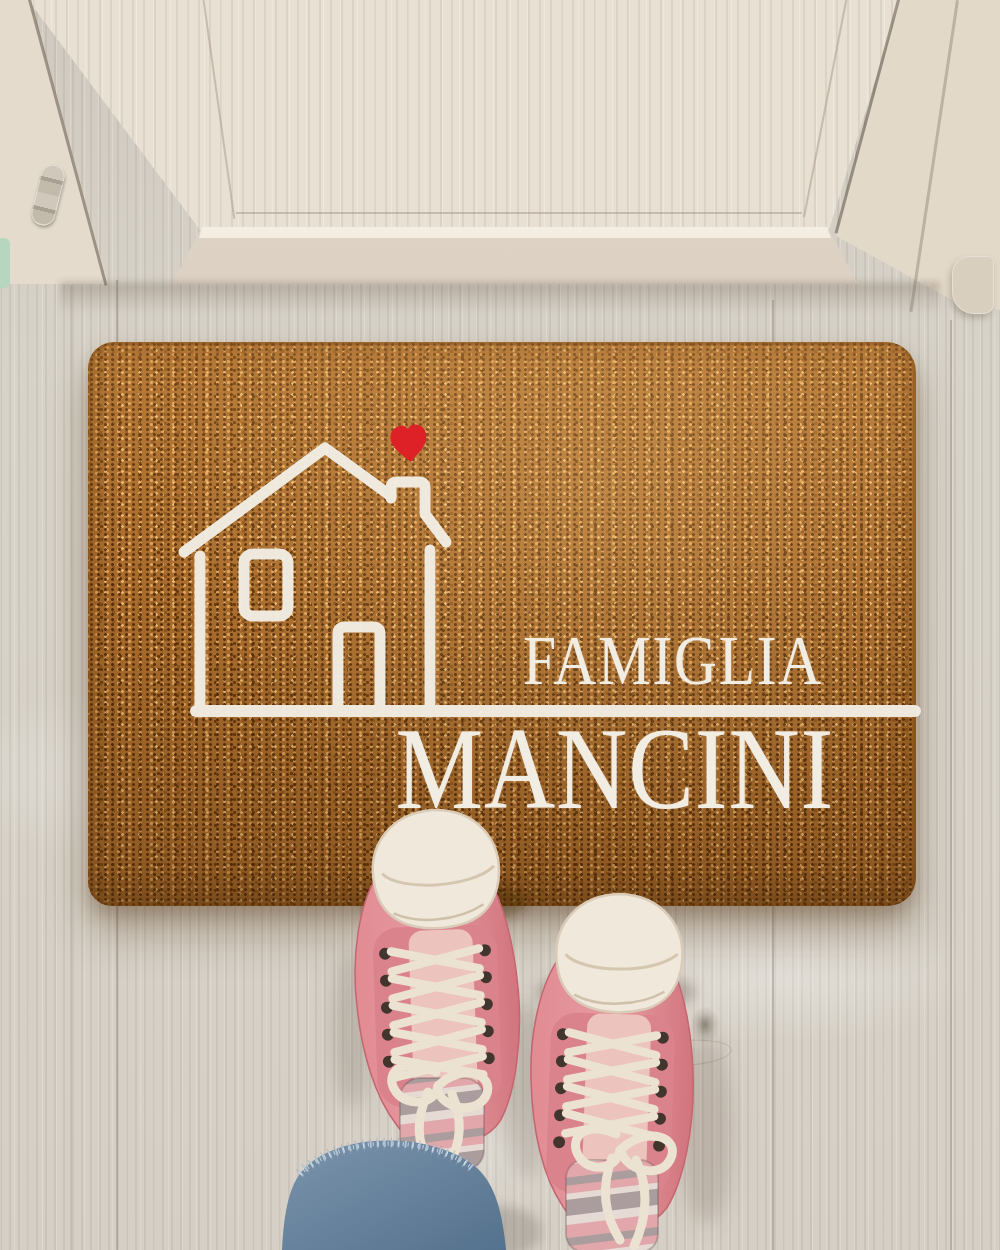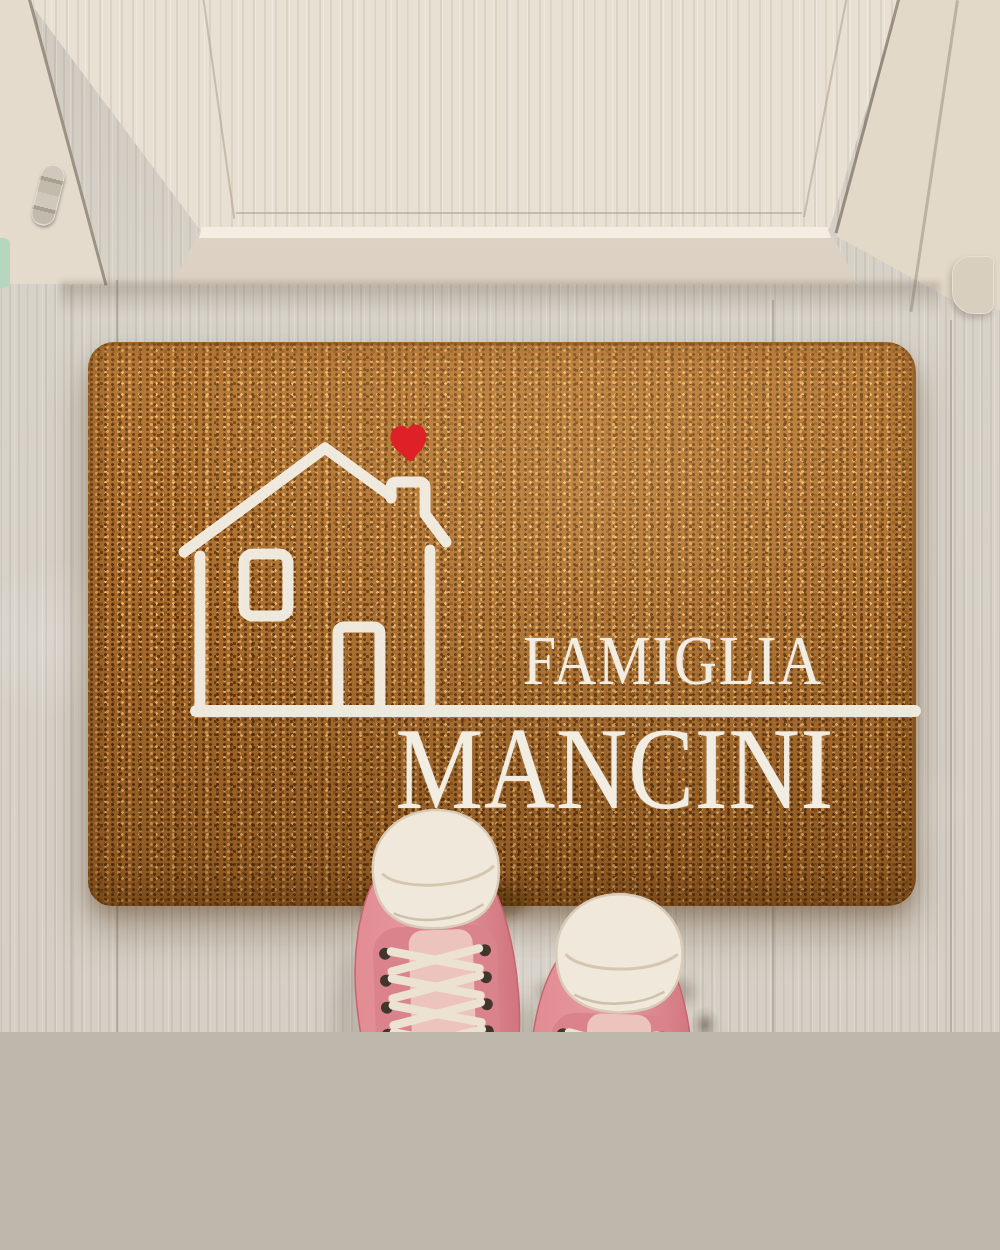--- a/index.html
+++ b/index.html
@@ -1,16 +1,16 @@
 <!DOCTYPE html>
 <html><head>
 <meta charset="utf-8">
 <style>
   html,body{margin:0;padding:0;background:#bdb7ac;}
-  .stage{position:relative;width:1000px;height:1032px;overflow:hidden;
+  .stage{position:relative;width:1000px;height:1250px;overflow:hidden;
          font-family:"Liberation Sans",sans-serif;}
 
   
   .floor{position:absolute;inset:0;background-color:#d7d2c8;
     background-image:
       radial-gradient(ellipse 280px 100px at 78% 78%, rgba(255,255,255,.30), transparent 70%),
       radial-gradient(ellipse 320px 130px at 16% 62%, rgba(255,255,255,.28), transparent 70%),
       radial-gradient(ellipse 240px 90px at 52% 92%, rgba(255,255,255,.22), transparent 70%),
       repeating-linear-gradient(90deg, rgba(148,138,126,.17) 0 2px, transparent 2px 9px),
       repeating-linear-gradient(90deg, rgba(255,255,255,.20) 0 1px, transparent 1px 14px),

